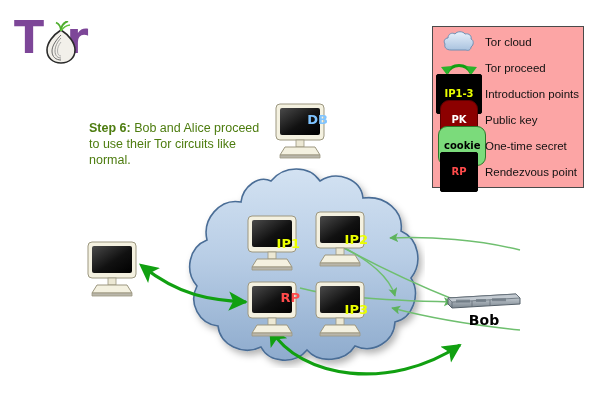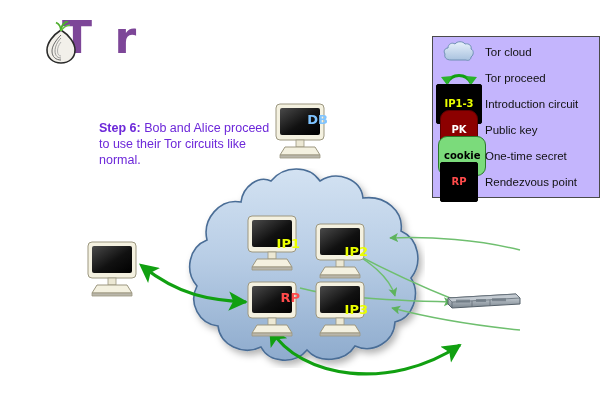--- a/index.html
+++ b/index.html
@@ -9,43 +9,43 @@
     overflow:hidden;position:relative;
   }
   #stage{position:absolute;left:0;top:0;width:600px;height:420px;}
 
   
   .logo{position:absolute;left:14px;top:16px;width:96px;height:50px;}
   .logo-text{
     position:absolute;left:0;top:0;
     font-family:"DejaVu Sans", sans-serif;
     font-size:44px;font-weight:bold;color:#7d4698;
-    letter-spacing:-1px;line-height:44px;margin-left:48px;
+    letter-spacing:-1px;line-height:44px;
   }
   .onion-wrap{position:absolute;left:29px;top:5px;width:36px;height:44px;}
 
   
   .title{
     position:absolute;left:110px;top:21px;
     font-size:26px;color:#3b3b3b;font-weight:400;
     font-family:"DejaVu Sans", sans-serif;
     white-space:nowrap;
   }
 
   
   .steptext{
-    position:absolute;left:99px;top:120px;width:180px;
-    font-size:12.5px;color:#6d28d9;line-height:16px;
+    position:absolute;left:89px;top:120px;width:180px;
+    font-size:12.5px;color:#4d7c0f;line-height:16px;
   }
   .steptext b{font-weight:bold;}
 
   
   .legend{
-    position:absolute;left:432px;top:36px;width:168px;height:162px;
-    background:#c4b5fd;border:1.5px solid #4a4a4a;
+    position:absolute;left:432px;top:26px;width:152px;height:162px;
+    background:#fca5a5;border:1.5px solid #4a4a4a;
     box-sizing:border-box;
   }
   .legend-row{
     position:absolute;left:0;height:26px;width:146px;
     display:flex;align-items:center;
   }
   .legend-icon{
     width:52px;display:flex;align-items:center;justify-content:center;
     flex:0 0 52px;
   }
@@ -138,21 +138,21 @@
           <path d="M38 8 L27 7 L32 16 Z" fill="#2bb32b"></path>
         </svg>
       </div>
       <div class="legend-label">Tor proceed</div>
     </div>
 
     <div class="legend-row" style="top:54px">
       <div class="legend-icon">
         <span class="chip chip-ip">IP1-3</span>
       </div>
-      <div class="legend-label">Introduction circuit</div>
+      <div class="legend-label">Introduction points</div>
     </div>
 
     <div class="legend-row" style="top:80px">
       <div class="legend-icon">
         <span class="chip chip-pk">PK</span>
       </div>
       <div class="legend-label">Public key</div>
     </div>
 
     <div class="legend-row" style="top:106px">
@@ -248,21 +248,21 @@
     <svg width="56" height="58" viewBox="0 0 56 58">
       <rect x="4" y="2" width="48" height="36" rx="4" fill="#f4f1e0" stroke="#9c9780" stroke-width="1"></rect>
       <rect x="8" y="6" width="40" height="27" rx="2" fill="url(#scr)"></rect>
       <rect x="24" y="38" width="8" height="7" fill="#ece8d4" stroke="#9c9780" stroke-width="0.8"></rect>
       <path d="M13 45 L43 45 L48 53 L8 53 Z" fill="#f4f1e0" stroke="#9c9780" stroke-width="1"></path>
       <path d="M8 53 L48 53 L48 56 L8 56 Z" fill="#b9b6aa" stroke="#9c9780" stroke-width="0.8"></path>
     </svg>
     <div class="scr-label label-yellow">IP1</div>
   </div>
 
-  <div class="pc" style="left:312px;top:222px">
+  <div class="pc" style="left:312px;top:210px">
     <svg width="56" height="58" viewBox="0 0 56 58">
       <rect x="4" y="2" width="48" height="36" rx="4" fill="#f4f1e0" stroke="#9c9780" stroke-width="1"></rect>
       <rect x="8" y="6" width="40" height="27" rx="2" fill="url(#scr)"></rect>
       <rect x="24" y="38" width="8" height="7" fill="#ece8d4" stroke="#9c9780" stroke-width="0.8"></rect>
       <path d="M13 45 L43 45 L48 53 L8 53 Z" fill="#f4f1e0" stroke="#9c9780" stroke-width="1"></path>
       <path d="M8 53 L48 53 L48 56 L8 56 Z" fill="#b9b6aa" stroke="#9c9780" stroke-width="0.8"></path>
     </svg>
     <div class="scr-label label-yellow">IP2</div>
   </div>
 
@@ -310,14 +310,15 @@
       <path d="M2 6 L70 2 L74 6 L74 12 L6 16 L2 12 Z" fill="url(#srv)" stroke="#55606a" stroke-width="1"></path>
       <path d="M2 6 L70 2 L74 6 L6 10 Z" fill="#c3cad1" stroke="#55606a" stroke-width="0.7"></path>
       <rect x="10" y="7.6" width="14" height="3" fill="#6f7a84" opacity="0.8"></rect>
       <rect x="30" y="7.0" width="10" height="3" fill="#6f7a84" opacity="0.8"></rect>
       <rect x="46" y="6.2" width="14" height="3" fill="#6f7a84" opacity="0.8"></rect>
       <path d="M6 10 L6 16" stroke="#55606a" stroke-width="0.7"></path>
       <path d="M26 14.8 L26 9" stroke="#55606a" stroke-width="0.6"></path>
       <path d="M44 13.8 L44 8" stroke="#55606a" stroke-width="0.6"></path>
     </svg>
   </div>
+  <div class="nodename" style="left:450px;top:312px;width:68px">Bob</div>
 
 </div>
 
 </body></html>

